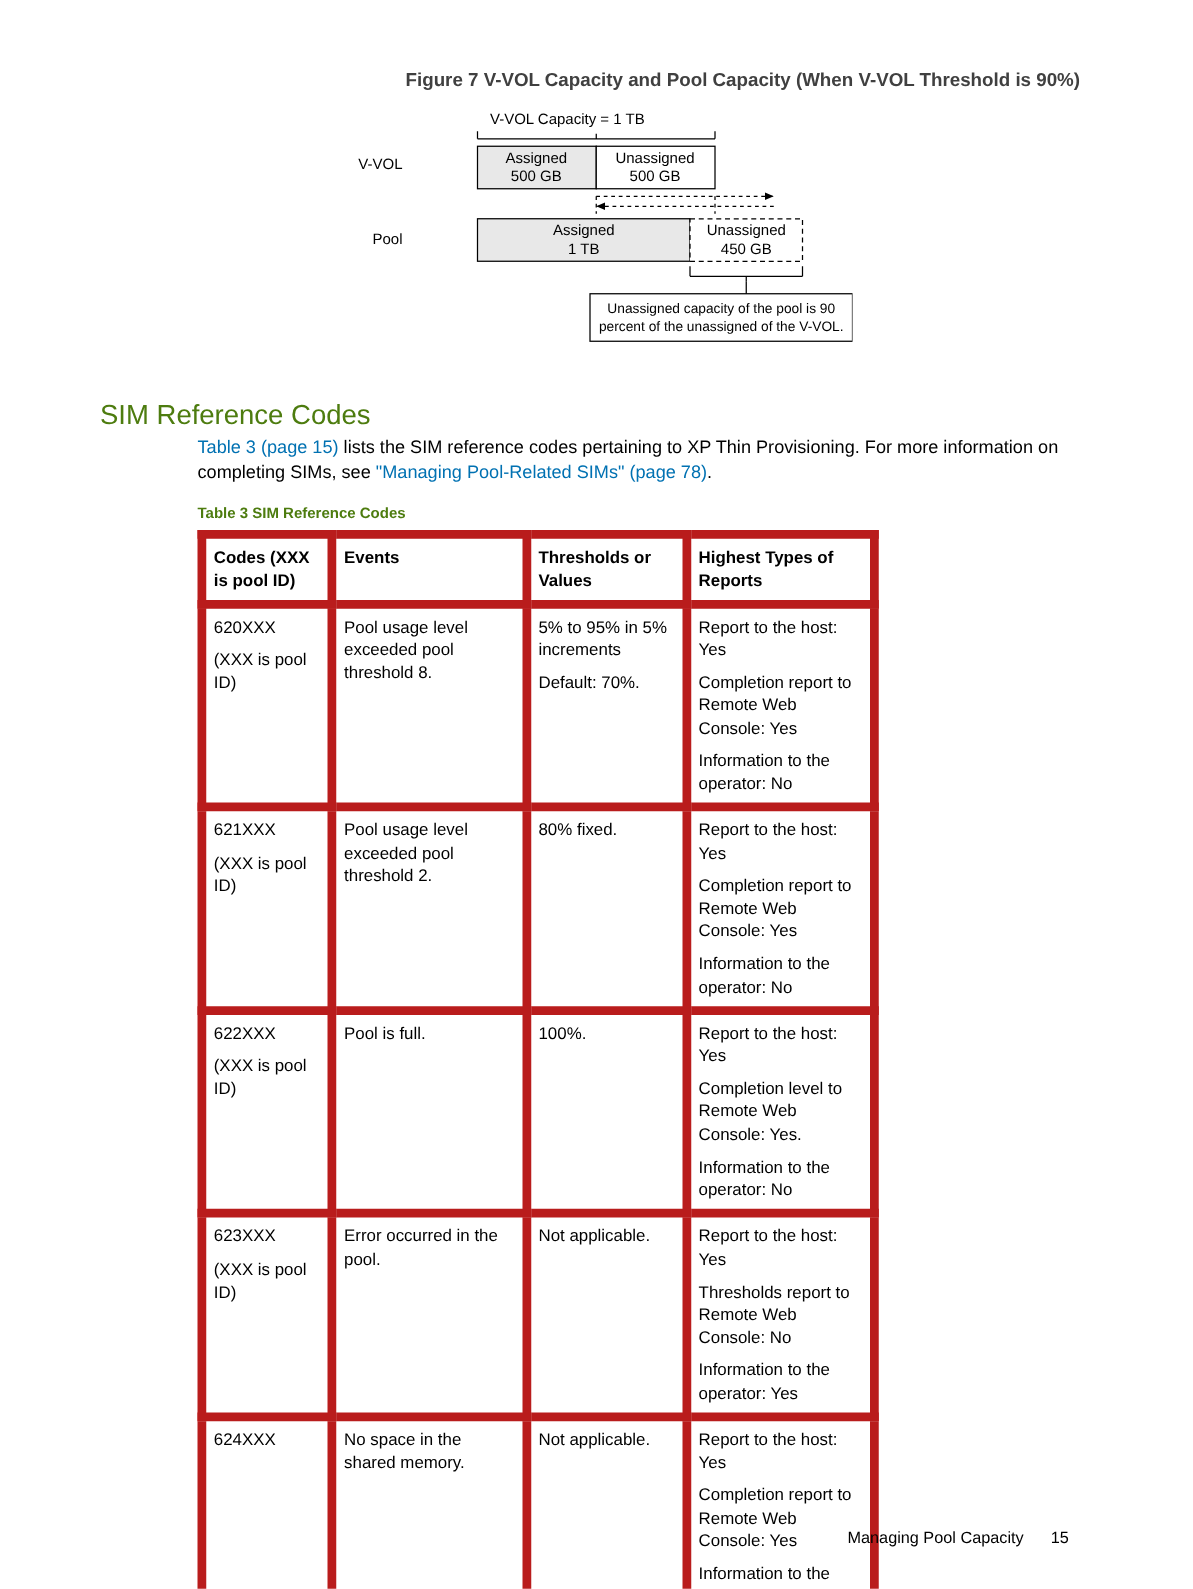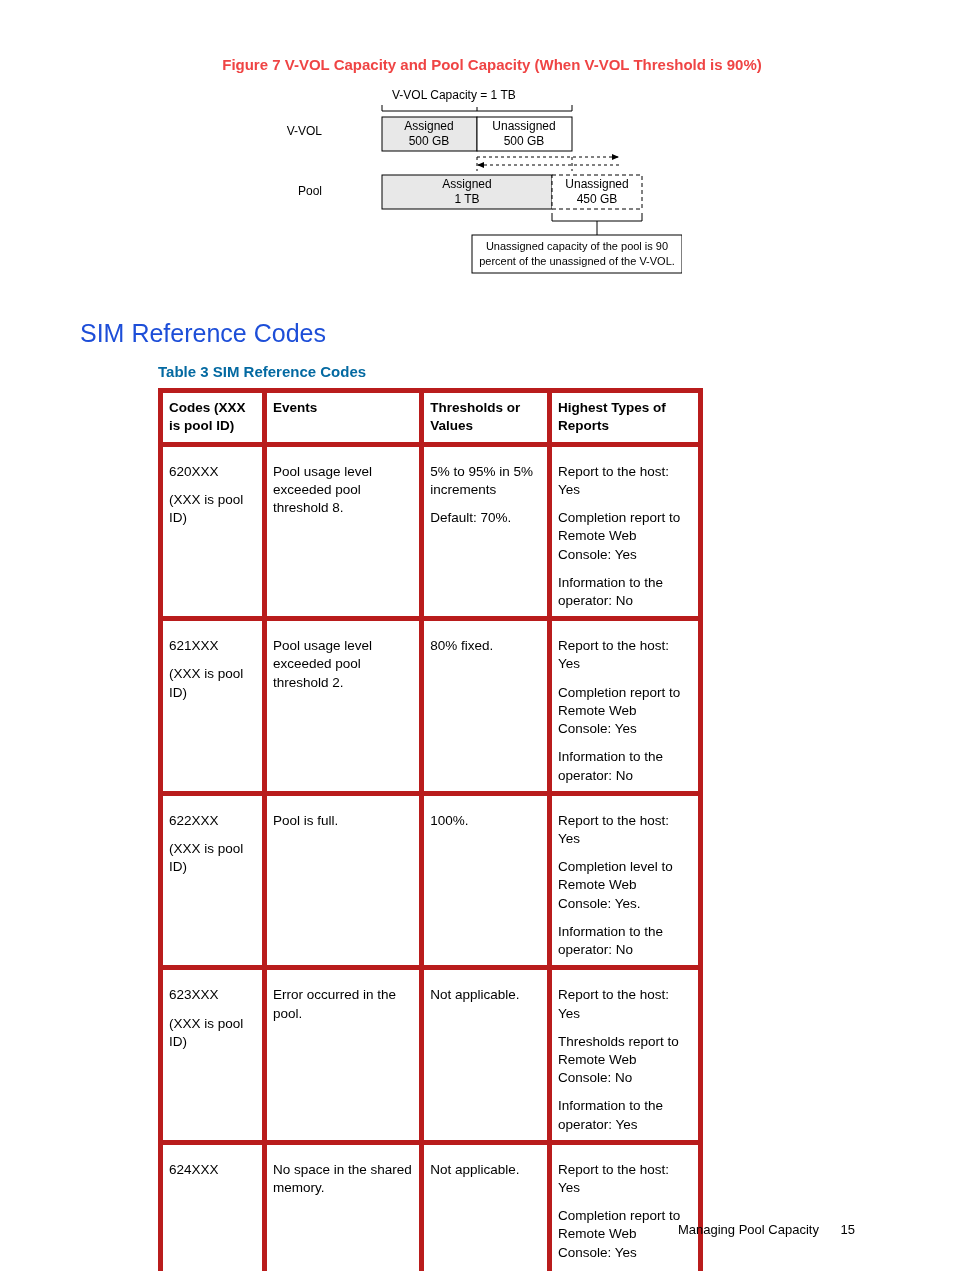--- a/index.html
+++ b/index.html
@@ -11,71 +11,71 @@
     color: #000;
   }
   .page {
     width: 954px;
     height: 1271px;
     position: relative;
     box-sizing: border-box;
     padding: 56px 90px 40px 80px;
   }
   .figure-title {
-    color: #ef4444;
+    color: #404040;
     font-weight: bold;
     font-size: 15px;
     margin: 0 0 12px 0;
-    text-align: center;
+    text-align: right;
     padding-left: 40px;
   }
   .figure-svg {
     display: block;
     margin: 0 auto 18px auto;
   }
   h2.section-heading {
     font-family: "Segoe UI Light", "Arial", sans-serif;
     font-weight: 300;
-    font-size: 25px;
-    color: #1d4ed8;
+    font-size: 22px;
+    color: #4d7c0f;
     margin: 34px 0 4px 0;
   }
   .section-body {
     padding-left: 78px;
     font-size: 14.5px;
     line-height: 1.35;
   }
   .link {
     color: #0071b2;
   }
   .table-title {
-    color: #0369a1;
+    color: #4d7c0f;
     font-weight: bold;
-    font-size: 15px;
+    font-size: 12px;
     margin: 14px 0 6px 0;
   }
   table.sim {
     border-collapse: collapse;
     width: 545px;
     font-size: 13.5px;
   }
   table.sim th, table.sim td {
-    border: 5px solid #b91c1c;
+    border: 7px solid #b91c1c;
     padding: 6px 6px;
     vertical-align: top;
     text-align: left;
   }
   table.sim th {
     font-weight: bold;
   }
   .col-codes { width: 96px; }
   .col-events { width: 160px; }
   .col-thresh { width: 120px; margin-left: 36px; }
   .col-reports { width: 150px; }
-  .cell-block { margin: 10px 0 8px 0; }
+  .cell-block { margin: 0 0 8px 0; }
   .cell-block:last-child { margin-bottom: 0; }
   .footer {
     position: absolute;
     bottom: 34px;
     right: 99px;
     font-size: 13px;
   }
   .footer .pagenum {
     margin-left: 18px;
   }
@@ -118,20 +118,23 @@
 
     <rect x="210" y="150" width="210" height="38" fill="#fff" stroke="#000"></rect>
     <text x="315" y="165" text-anchor="middle" font-size="11">Unassigned capacity of the pool is 90</text>
     <text x="315" y="180" text-anchor="middle" font-size="11">percent of the unassigned of the V-VOL.</text>
     <line x1="335" y1="140" x2="335" y2="150" stroke="#000"></line>
   </svg>
 
   <h2 class="section-heading">SIM Reference Codes</h2>
 
   <div class="section-body">
+    <p style="margin:0 0 4px 0;">
+      <span class="link">Table 3 (page 15)</span><span> lists the SIM reference codes pertaining to XP Thin Provisioning. For more information on completing SIMs, see </span><span class="link">"Managing Pool-Related SIMs" (page 78)</span><span>.</span>
+    </p>
 
     <div class="table-title">Table 3 SIM Reference Codes</div>
 
     <table class="sim">
       <thead>
         <tr>
           <th class="col-codes">Codes (XXX is pool ID)</th>
           <th class="col-events">Events</th>
           <th class="col-thresh">Thresholds or Values</th>
           <th class="col-reports">Highest Types of Reports</th>

